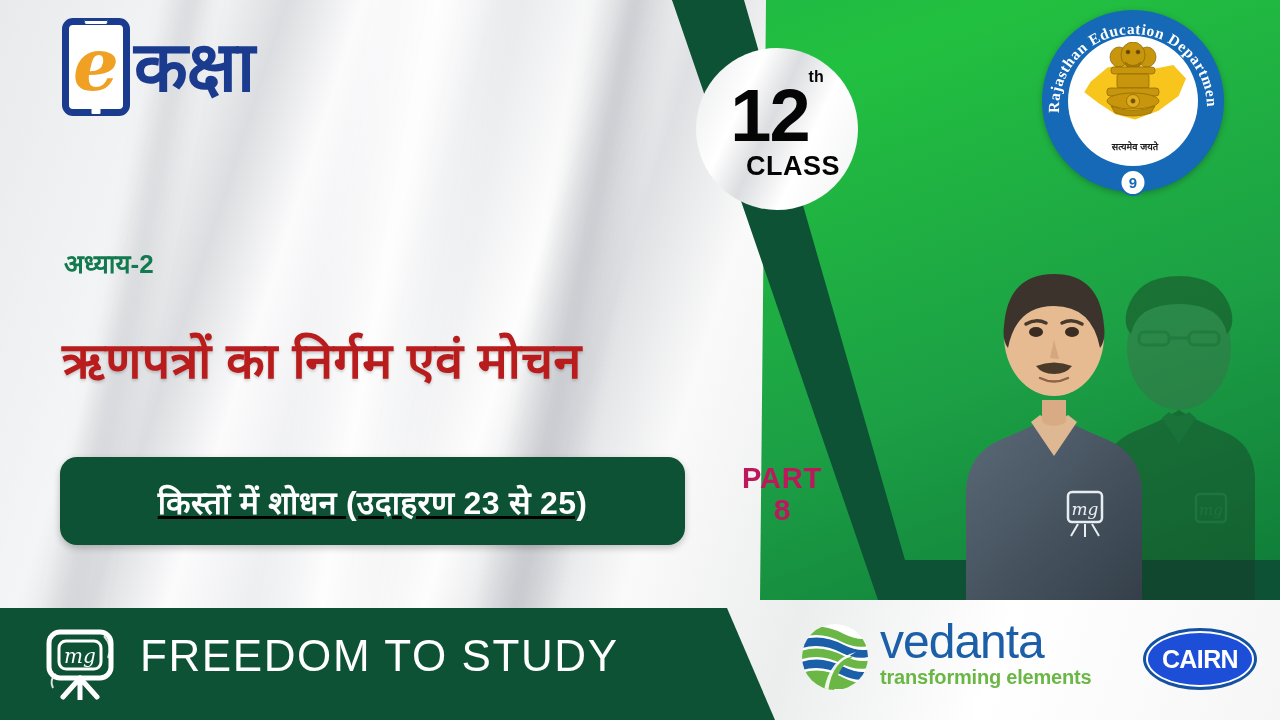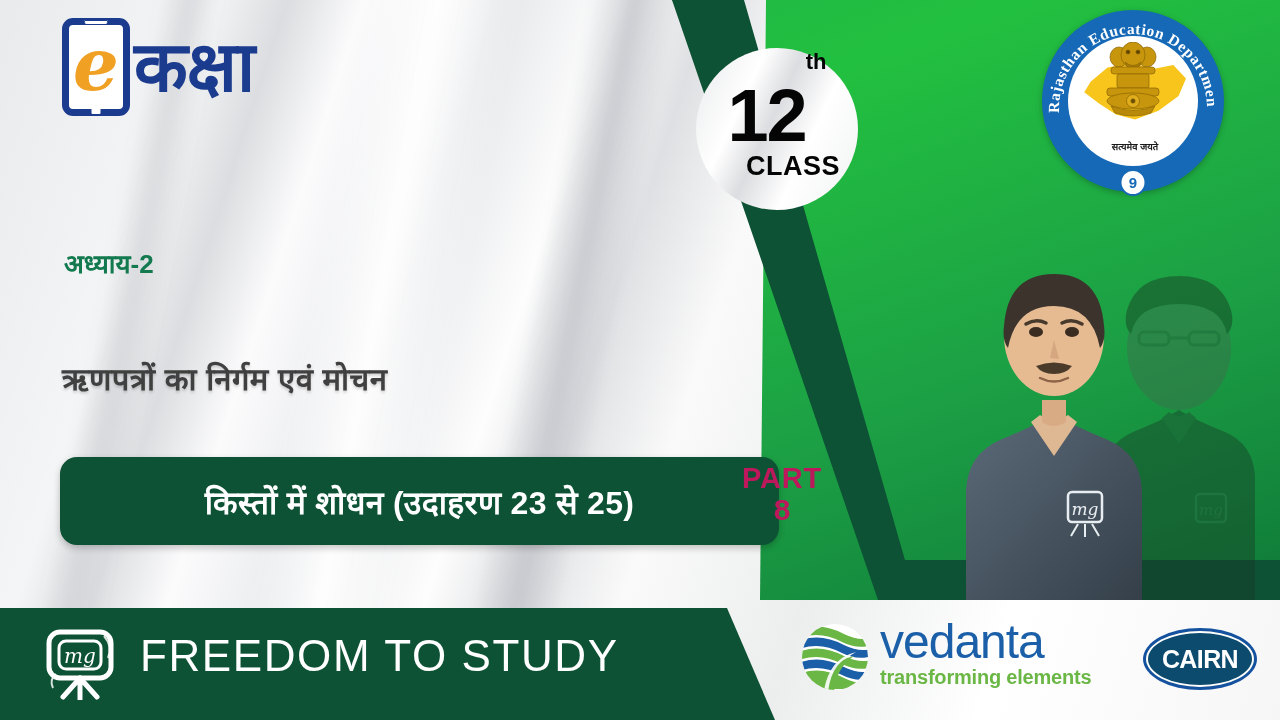--- a/index.html
+++ b/index.html
@@ -82,46 +82,46 @@
   .subject {
     position:absolute; left:62px; top:130px;
     font-size:40px; font-weight:700; color:#0b4d3c; letter-spacing:.5px;
   }
   .chapter {
     position:absolute; left:64px; top:245px;
     font-size:26px; font-weight:700; color:#127a4e;
   }
   .main-title {
     position:absolute; left:62px; top:325px;
-    font-size:31px; font-weight:700; color:#404040; letter-spacing:.5px;
+    font-size:50px; font-weight:700; color:#b91c1c; letter-spacing:.5px;
     text-shadow:0 2px 3px rgba(0,0,0,.18);
-    margin-top:32px;
   }
   .pill {
-    position:absolute; left:60px; top:457px; width:719px; height:88px;
+    position:absolute; left:60px; top:457px; width:625px; height:88px;
     background:#0d5235; border-radius:17px;
     display:flex; align-items:center; justify-content:center;
     box-shadow:0 3px 7px rgba(0,0,0,.22);
+    text-decoration:underline;
   }
   .pill span {
     color:#fff; font-size:32px; font-weight:700; letter-spacing:.3px;
   }
 
   
   .class-circle {
     position:absolute; left:696px; top:48px; width:162px; height:162px;
     border-radius:50%;
     background:linear-gradient(115deg,#e9eaec 0%,#ffffff 30%,#dcdde0 46%,#ffffff 66%,#f1f2f3 100%);
     display:flex; flex-direction:column; align-items:center; justify-content:center;
   }
   .class-num {
     font-size:74px; font-weight:700; color:#050505; line-height:.92;
     letter-spacing:-2px; position:relative; margin-top:6px;
   }
-  .class-num sup { font-size:22px; font-weight:700; letter-spacing:0; top:-2.1em; position:relative; }
+  .class-num sup { font-size:16px; font-weight:700; letter-spacing:0; top:-2.1em; position:relative; }
   .class-word { font-size:27px; font-weight:700; color:#050505; letter-spacing:.5px; margin-top:1px;margin-left:32px; }
 
   
   .part {
     position:absolute; left:722px; top:463px; text-align:center; width:120px;
     color:#be185d; font-weight:700; line-height:1.06;
   }
   .part .p1 { font-size:29px; letter-spacing:.8px; display:block; }
   .part .p2 { font-size:30px; display:block; }
 
@@ -177,21 +177,21 @@
   .ved-text { margin-left:10px; }
   .ved-name {
     font-size:48px; font-weight:400; color:#1a5fa8; line-height:.96; letter-spacing:-1px;
   }
   .ved-tag {
     font-size:20px; font-weight:700; color:#6bb745; letter-spacing:-.2px; margin-top:1px;
   }
 
   .cairn {
     position:absolute; left:1146px; top:631px; width:108px; height:56px;
-    border-radius:50%; background:#0c4a6e;
+    border-radius:50%; background:#1d4ed8;
     display:flex; align-items:center; justify-content:center;
     box-shadow:0 0 0 2px #ffffff inset, 0 0 0 3px #1452a0;
   }
   .cairn span {
     color:#fff; font-size:25px; font-weight:700; letter-spacing:-.6px;
     font-family:"Liberation Sans", sans-serif;
   }
 </style>
 </head>
 <body>

